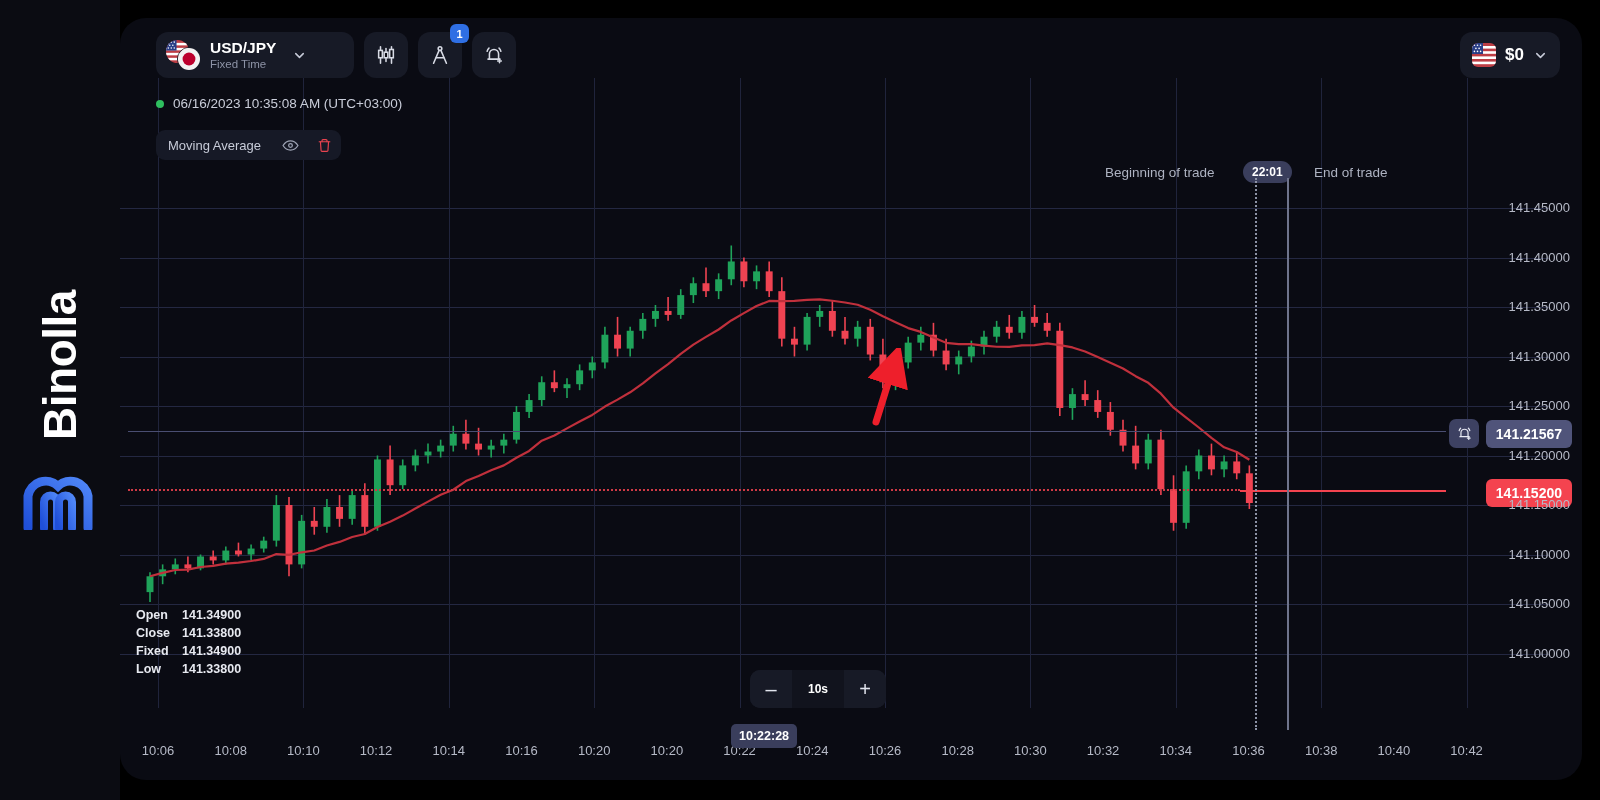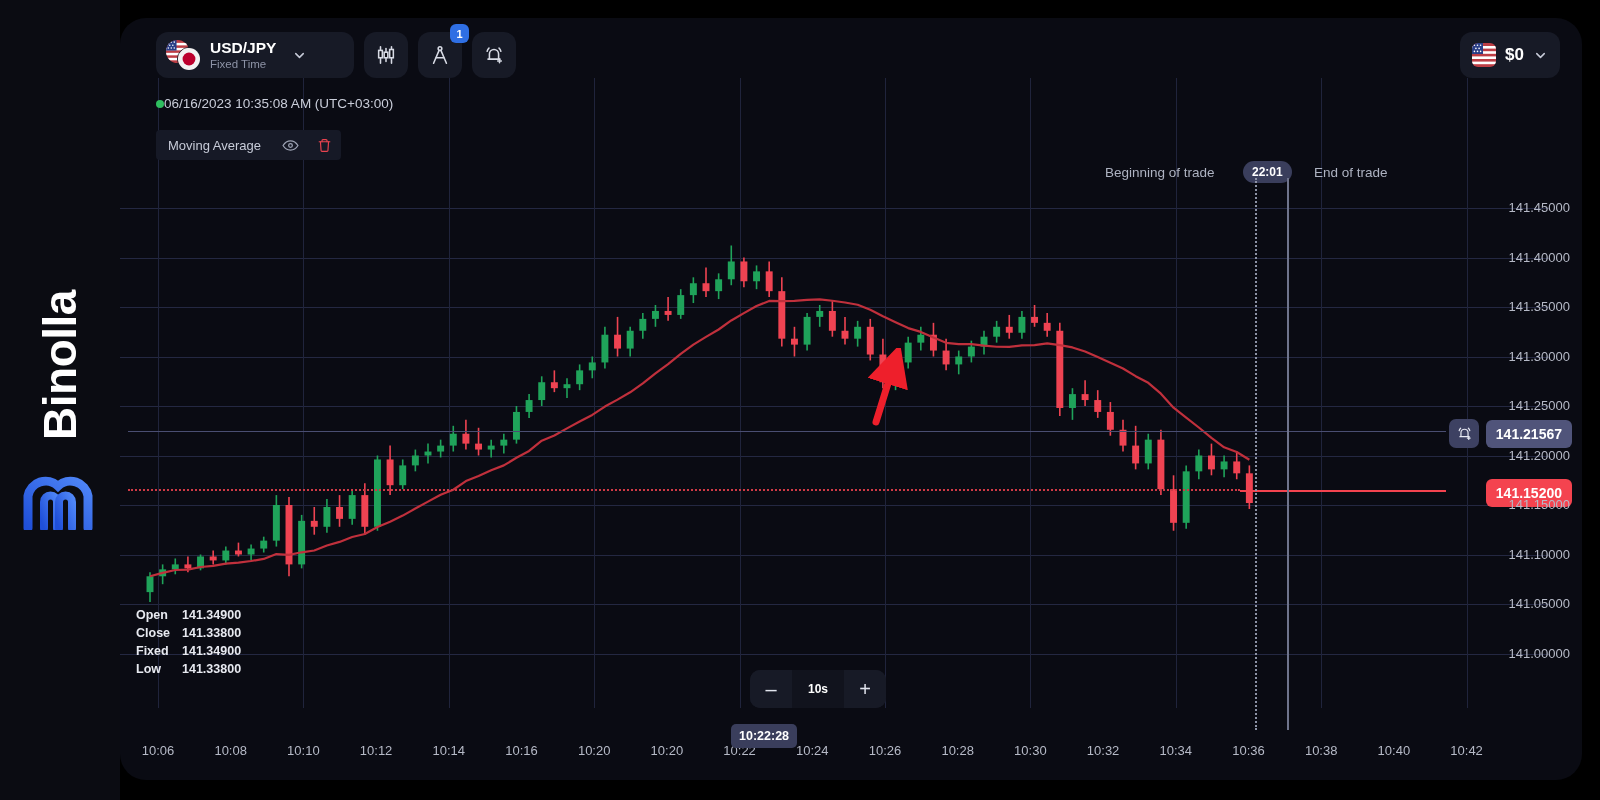--- a/index.html
+++ b/index.html
@@ -80,26 +80,26 @@
   
   .balance {
     position: absolute; right: 22px; top: 14px;
     display: flex; align-items: center; gap: 9px;
     background: #171a26; border-radius: 12px; height: 46px; padding: 0 12px;
     cursor: pointer;
   }
   .balance .amt { font-size: 17px; font-weight: 700; color: #fff; }
 
   
-  .ts-row { position: absolute; left: 36px; top: 78px; display: flex; align-items: center; }
+  .ts-row { position: absolute; left: 36px; top: 78px; display: flex; align-items: center; gap: 9px; }
   .ts-dot { width: 8px; height: 8px; border-radius: 50%; background: #2fbf5f; }
   .ts-text { font-size: 13.5px; color: #c9cdd9; }
   .ind-chip {
     position: absolute; left: 36px; top: 112px;
-    display: flex; align-items: center; background: #161926; border-radius: 4px;
+    display: flex; align-items: center; background: #161926; border-radius: 9px;
     height: 30px; overflow: hidden;
   }
   .ind-name { font-size: 13px; color: #c7cbd8; padding: 0 12px; font-weight: 500;}
   .ind-act { width: 34px; height: 30px; display: flex; align-items: center; justify-content: center; cursor: pointer; }
 
   
   .trade-label { position: absolute; font-size: 13.5px; color: #aeb3c2; top: 147px; }
   .timer-pill {
     position: absolute; top: 143px; left: 1123px;
     background: #3a3e5c; color: #fff; font-size: 12px; font-weight: 700;

